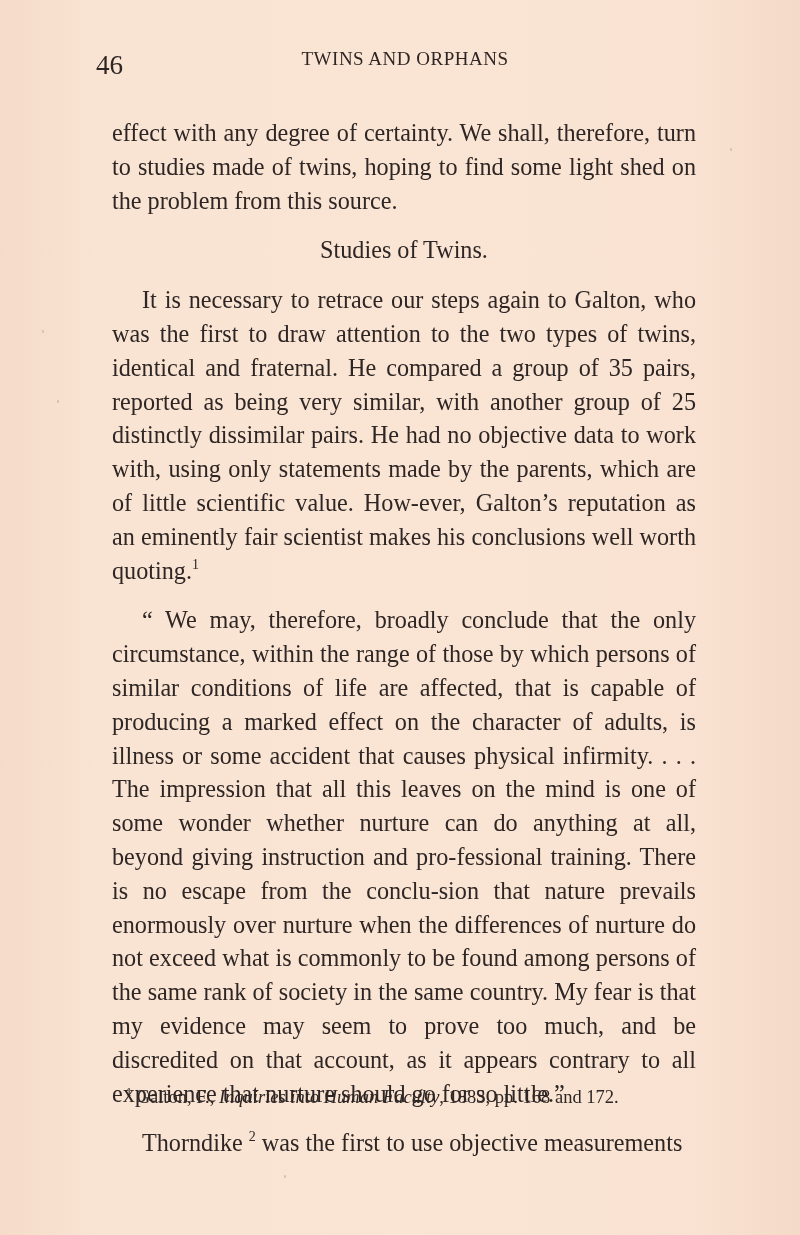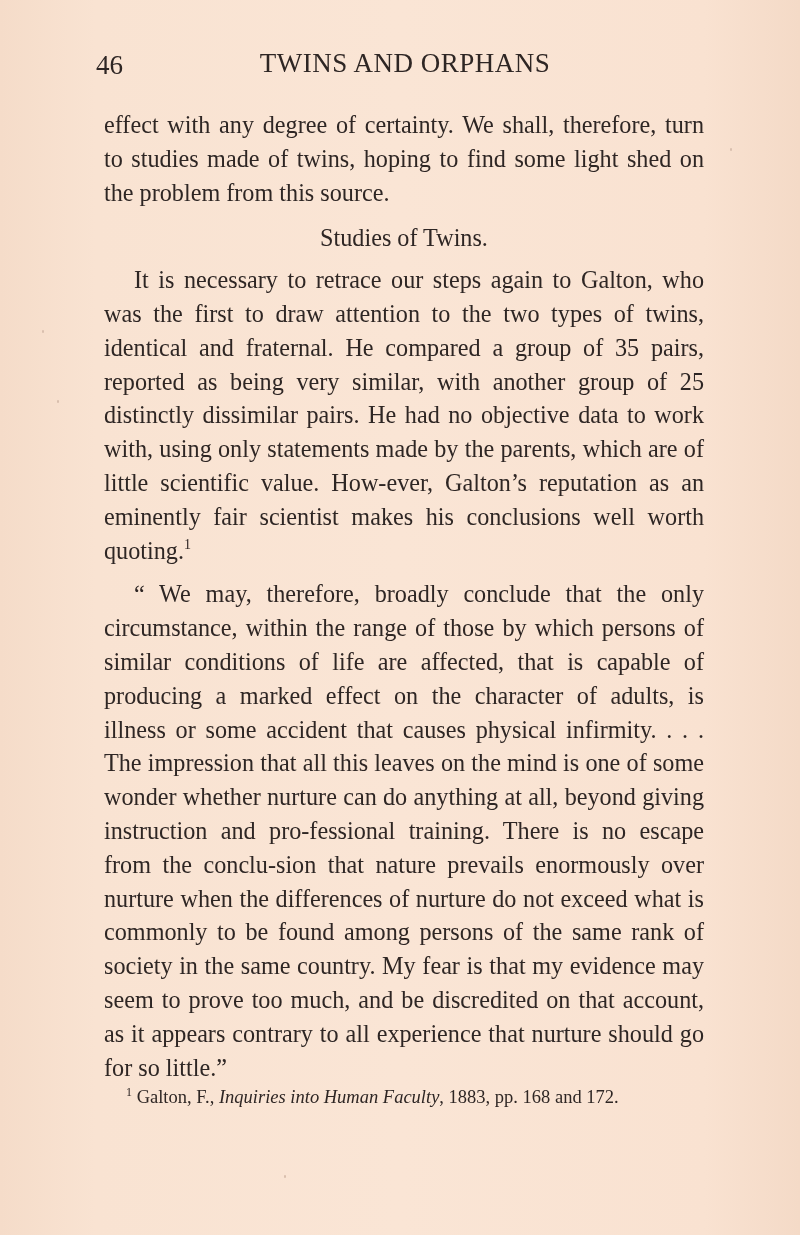--- a/index.html
+++ b/index.html
@@ -33,34 +33,34 @@
       left: 0;
       top: 2px;
       font-size: 27px;
     }
     .running-title {
       position: absolute;
       left: 0;
       width: 100%;
       text-align: center;
       top: 0;
-      font-size: 27px;
+      font-size: 19px;
       letter-spacing: 0.5px;
     }
     .body-text {
       position: absolute;
       left: 96px;
       top: 100px;
       width: 616px;
       font-size: 24.2px;
       line-height: 33.8px;
       text-align: justify;
     }
     .body-text p {
-      margin: 8px;
+      margin: 16px;
     }
     .indent { text-indent: 30px; }
     .section-heading {
       text-align: center;
       margin: 12px 0 4px 0 !important;
       text-indent: 0;
     }
     .quote {
       margin-top: 10px !important;
     }
@@ -102,20 +102,21 @@
 
   <div class="body-text">
     <p>effect with any degree of certainty.  We shall, therefore, turn to studies made of twins, hoping to find some light shed on the problem from this source.</p>
 
     <p class="section-heading">Studies of Twins.</p>
 
     <p class="indent"><span>It is necessary to retrace our steps again to Galton, who was the first to draw attention to the two types of twins, identical and fraternal.  He compared a group of 35 pairs, reported as being very similar, with another group of 25 distinctly dissimilar pairs.  He had no objective data to work with, using only statements made by the parents, which are of little scientific value.  How-ever, Galton’s reputation as an eminently fair scientist makes his conclusions well worth quoting.</span><sup>1</sup></p>
 
     <p class="indent quote">“ We may, therefore, broadly conclude that the only circumstance, within the range of those by which persons of similar conditions of life are affected, that is capable of producing a marked effect on the character of adults, is illness or some accident that causes physical infirmity. . . . The impression that all this leaves on the mind is one of some wonder whether nurture can do anything at all, beyond giving instruction and pro-fessional training.  There is no escape from the conclu-sion that nature prevails enormously over nurture when the differences of nurture do not exceed what is commonly to be found among persons of the same rank of society in the same country.  My fear is that my evidence may seem to prove too much, and be discredited on that account, as it appears contrary to all experience that nurture should go for so little.”</p>
 
+    <p class="indent para-thorndike"><span>Thorndike</span> <sup>2</sup> <span>was the first to use objective measurements</span></p>
   </div>
 
   <div class="footnotes">
     <p class="footnote"><sup>1</sup> <span>Galton, F., </span><i>Inquiries into Human Faculty</i><span>, 1883, pp. 168 and 172.</span></p>
   </div>
 
   <span class="speck" style="left:730px; top:148px;"></span>
   <span class="speck" style="left:42px; top:330px;"></span>
   <span class="speck" style="left:57px; top:400px;"></span>
   <span class="speck" style="left:284px; top:1175px;"></span>

